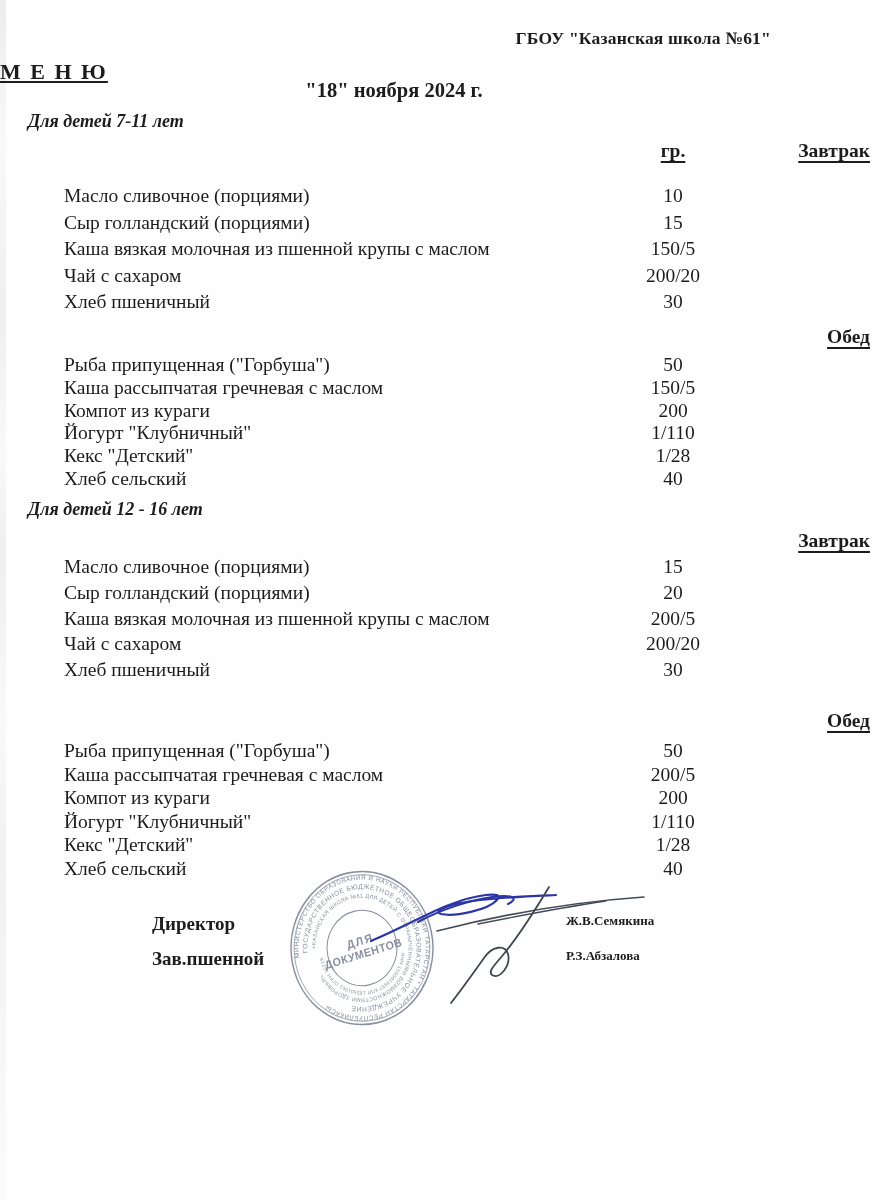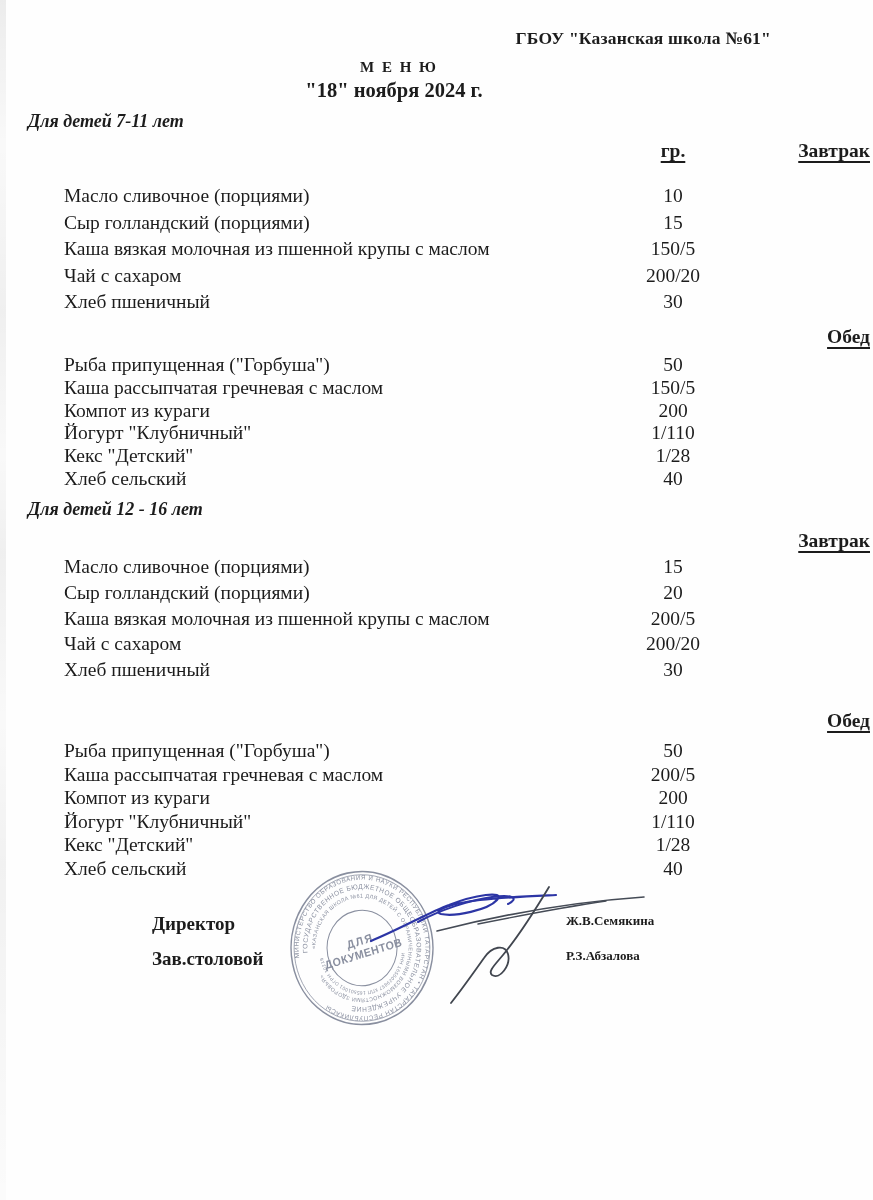--- a/index.html
+++ b/index.html
@@ -18,22 +18,22 @@
       rgba(0,0,0,.07) 0%, rgba(0,0,0,.02) 12%,
       rgba(0,0,0,.06) 26%, rgba(0,0,0,.02) 38%,
       rgba(0,0,0,.06) 46%, rgba(0,0,0,.02) 60%,
       rgba(0,0,0,.05) 72%, rgba(0,0,0,.01) 100%);
   }
   .org-header{
     position:absolute;top:28px;right:102px;
     font-weight:bold;font-size:17.5px;letter-spacing:.2px;
   }
   .menu-title{
-    position:absolute;top:59px;left:0;width:798px;text-align:center;
-    font-weight:bold;font-size:15px;letter-spacing:2px;
+    position:absolute;top:59px;left:0;width:798px;
+    font-weight:bold;font-size:22px;letter-spacing:2px;text-decoration:underline;
   }
   .menu-date{
     position:absolute;top:79px;left:0;width:788px;text-align:center;
     font-weight:bold;font-size:20.5px;
   }
   .age-heading{
     position:absolute;left:0;width:848px;text-align:left;
     font-weight:bold;font-style:italic;font-size:18px;padding-left:28px;
   }
   .age-1{top:111px;}
@@ -203,21 +203,21 @@
       <span class="item-qty">1/28</span>
     </div>
     <div class="row">
       <span class="item-name">Хлеб сельский</span>
       <span class="item-qty">40</span>
     </div>
   </div>
 
   <div class="sig-role sig-row-1">Директор</div>
   <div class="sig-name sig-row-1">Ж.В.Семякина</div>
-  <div class="sig-role sig-row-2">Зав.столовой</div>
+  <div class="sig-role sig-row-2">Зав.пшенной</div>
   <div class="sig-name sig-row-2">Р.З.Абзалова</div>
 
   <svg class="stamp-svg" viewBox="0 0 150 150" preserveAspectRatio="none">
     <g transform="rotate(-12 75 75)" fill="#7a8093" stroke="none">
       <circle cx="75" cy="75" r="70" fill="none" stroke="#7a8093" stroke-width="1.5"></circle>
       <circle cx="75" cy="75" r="67" fill="none" stroke="#7a8093" stroke-width="0.7"></circle>
       <circle cx="75" cy="75" r="34.5" fill="none" stroke="#7a8093" stroke-width="1"></circle>
       <defs>
         <path id="stamp-ring-1" d="M75,75 m-62.5,0 a62.5,62.5 0 1,1 125,0 a62.5,62.5 0 1,1 -125,0"></path>
         <path id="stamp-ring-2" d="M75,75 m-54,0 a54,54 0 1,1 108,0 a54,54 0 1,1 -108,0"></path>

